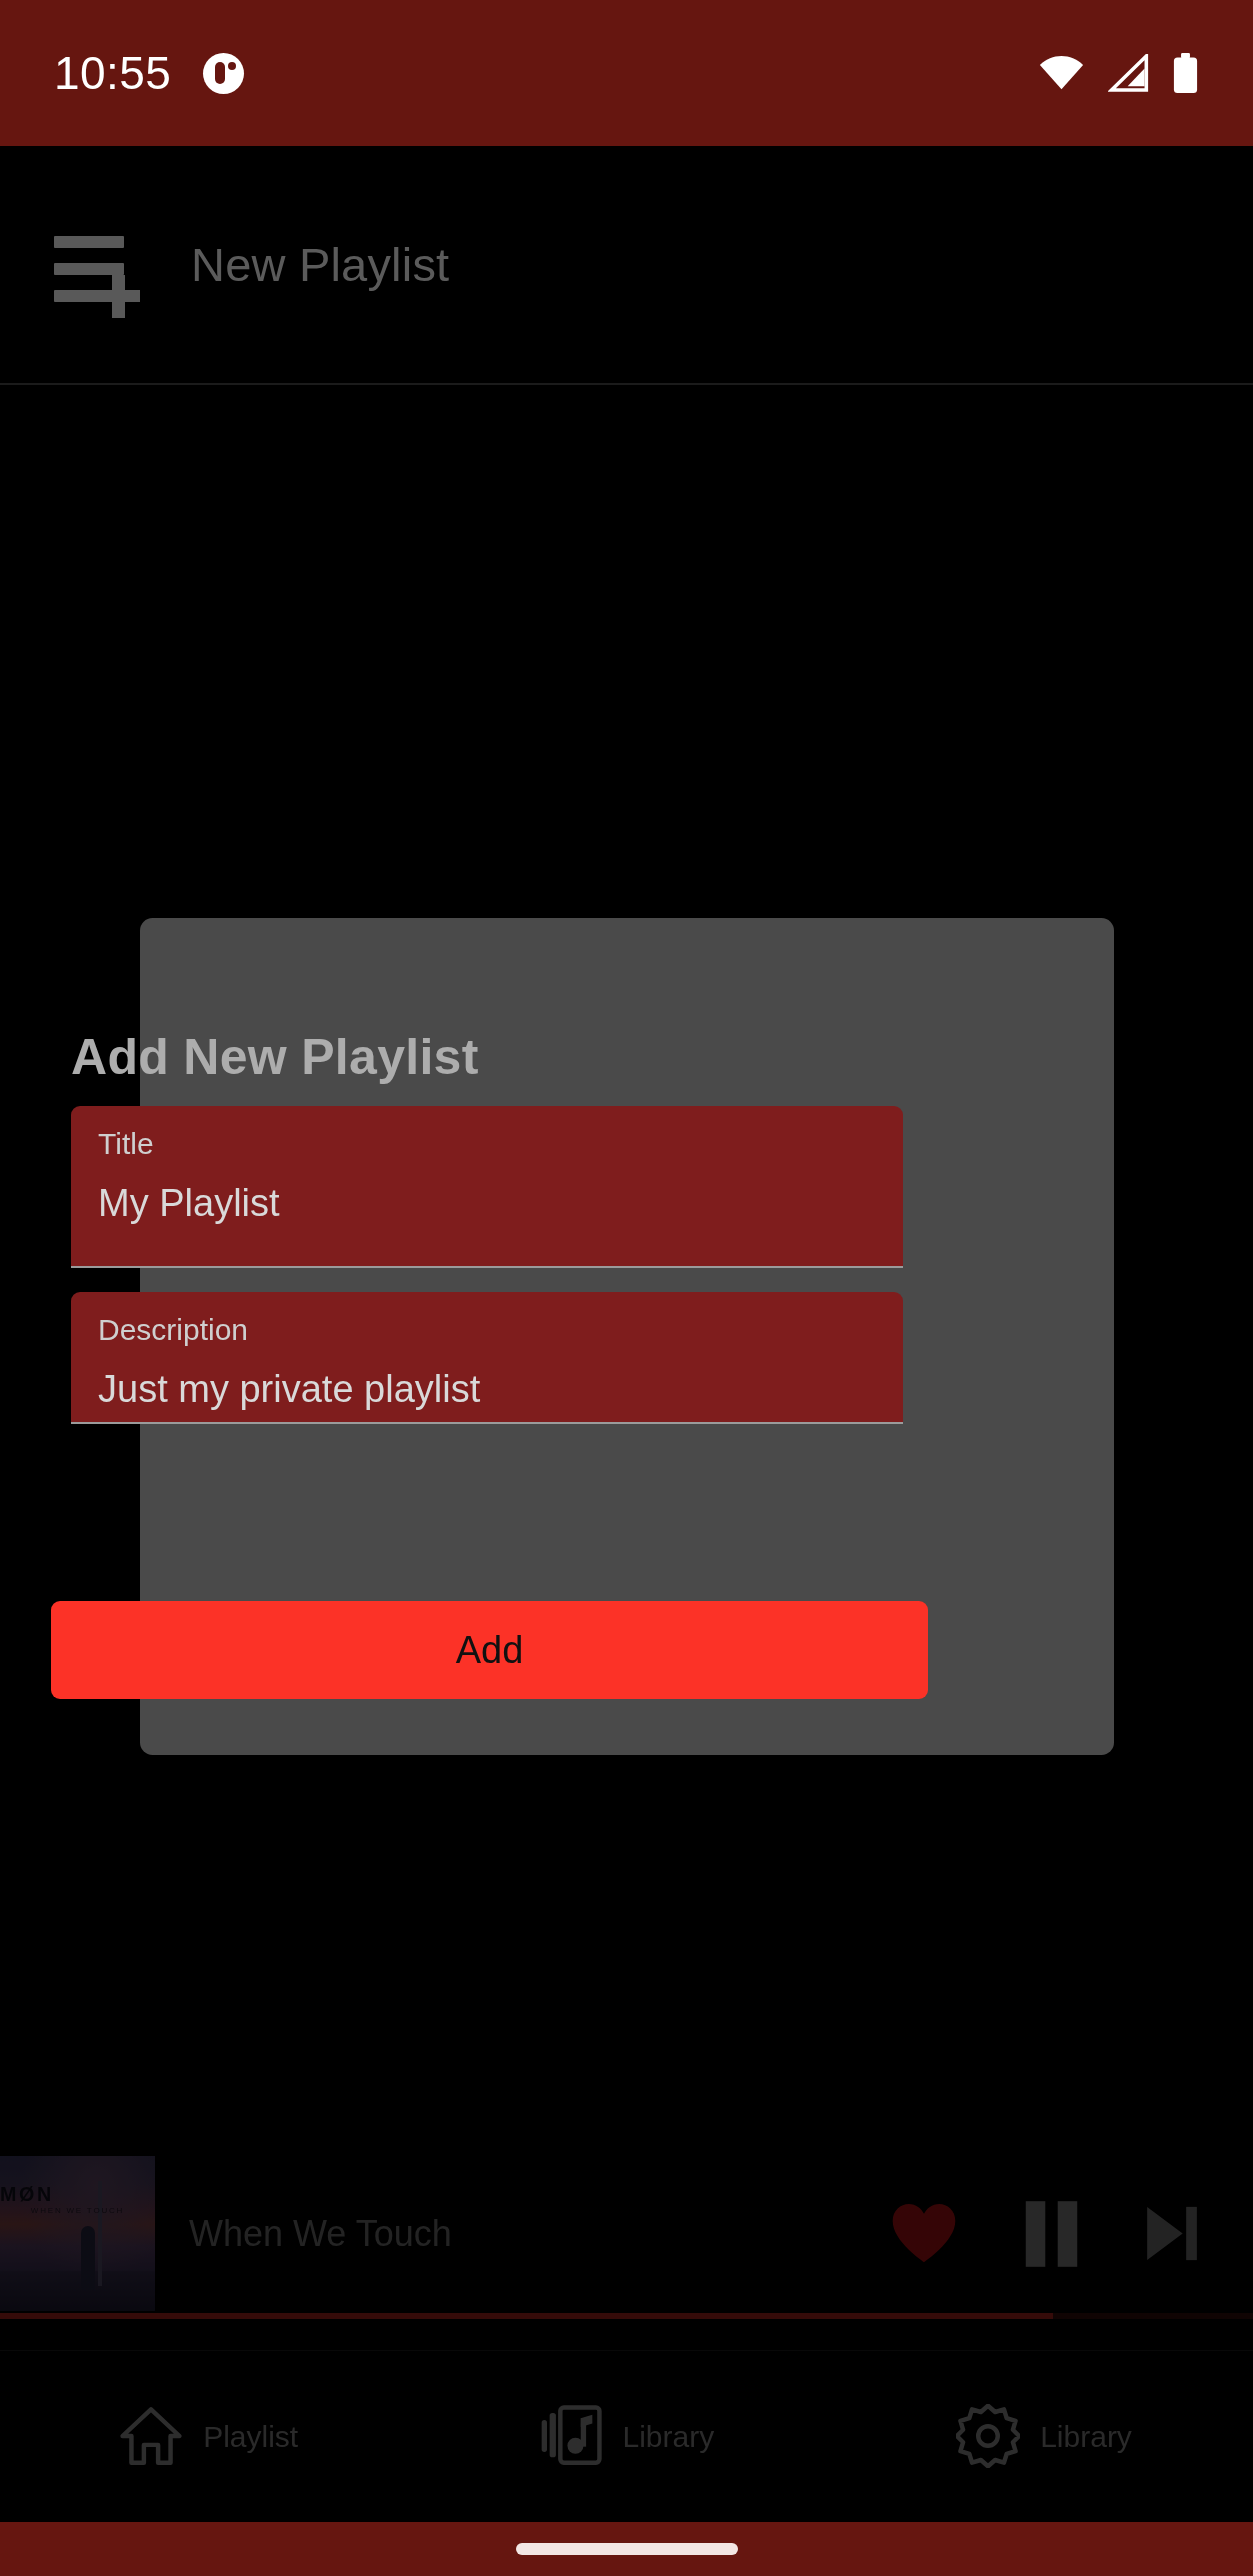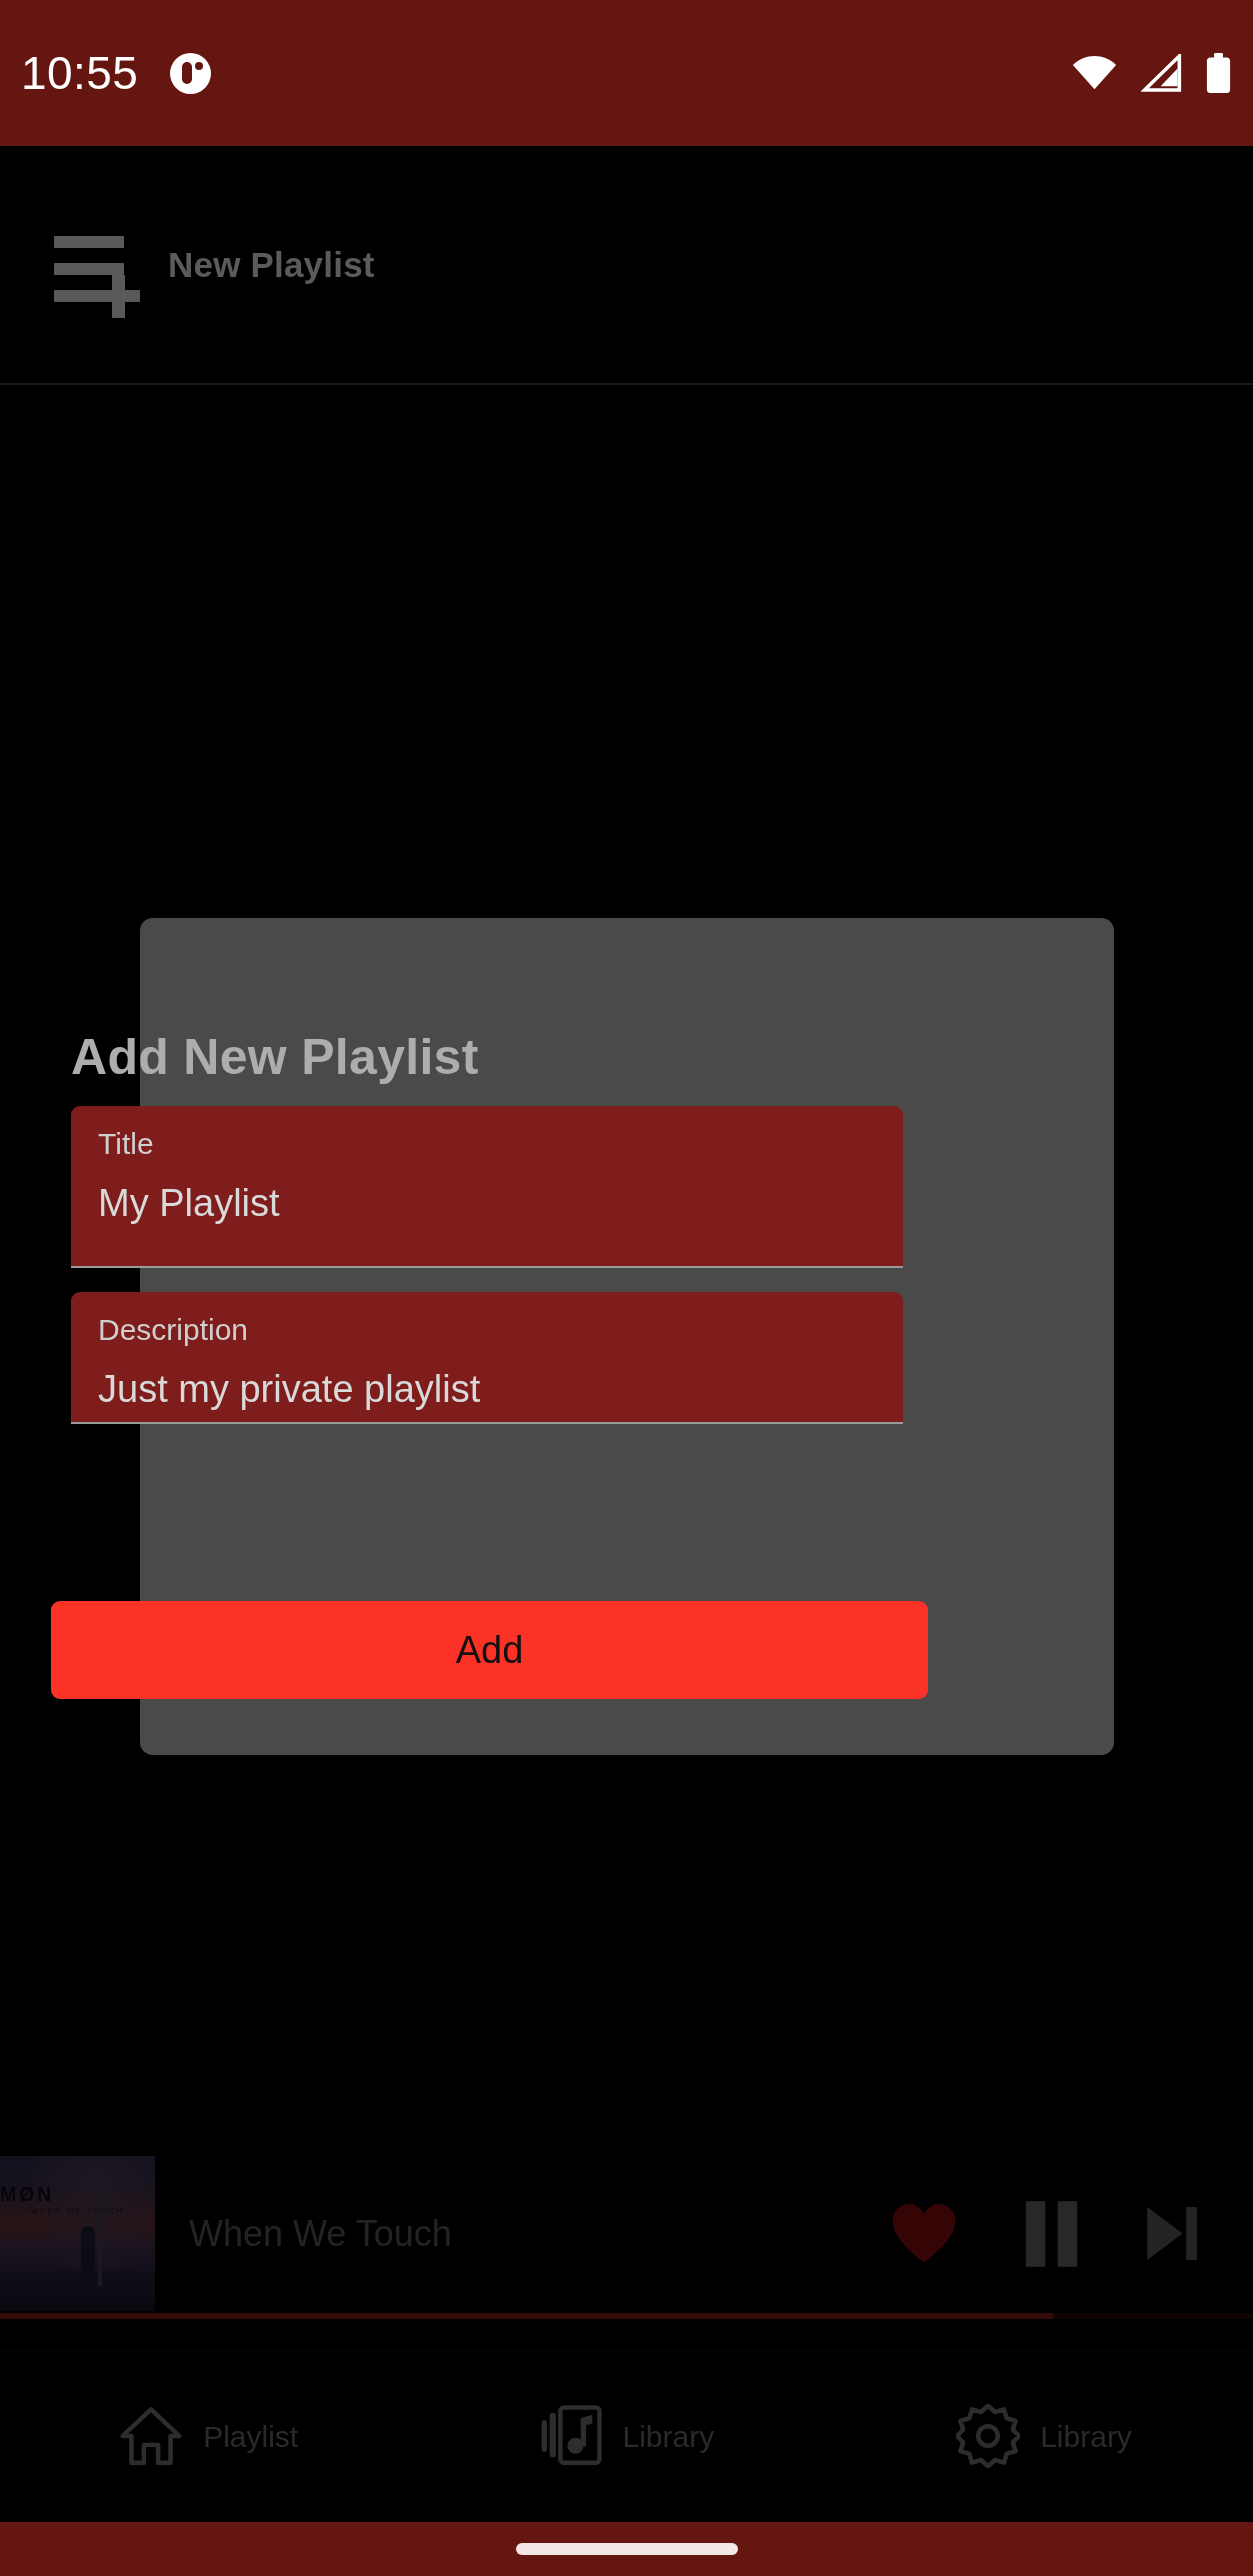--- a/index.html
+++ b/index.html
@@ -14,21 +14,21 @@
     width:1253px; height:2576px;
     background:#000;
   }
 
   
   #status-bar {
     position:absolute; left:0; top:0;
     width:1253px; height:146px;
     background:#661610;
     display:flex; align-items:center;
-    padding:0 21px;
+    padding:0 54px;
   }
   #status-left { display:flex; align-items:center; gap:32px; }
   #clock {
     color:#fff; font-size:46px; font-weight:500; letter-spacing:0.4px;
   }
   #notif-icon {
     width:41px; height:41px; border-radius:50%;
     background:#fff; position:relative;
   }
   #notif-icon::before{
@@ -62,22 +62,22 @@
   #playlist-add-icon .b1 { top:7.2px; width:70px; }
   #playlist-add-icon .b2 { top:34px; width:70px; }
   #playlist-add-icon .b3 { top:61px; width:45px; }
   #playlist-add-icon .plus-h {
     position:absolute; left:43px; top:61px; width:43px; height:12.5px; background:#595959;
   }
   #playlist-add-icon .plus-v {
     position:absolute; left:58px; top:46px; width:12.5px; height:43px; background:#595959;
   }
   #app-bar-title {
-    margin-left:32px;
-    color:#5b5b5b; font-size:35px; font-weight:700; letter-spacing:0.2px;
+    margin-left:55px;
+    color:#5b5b5b; font-size:47px; font-weight:400; letter-spacing:0.2px;
   }
 
   
   #content-scrim {
     position:absolute; left:0; top:385px;
     width:1253px; height:2191px;
     background:rgba(0,0,0,0.62);
   }
 
   

